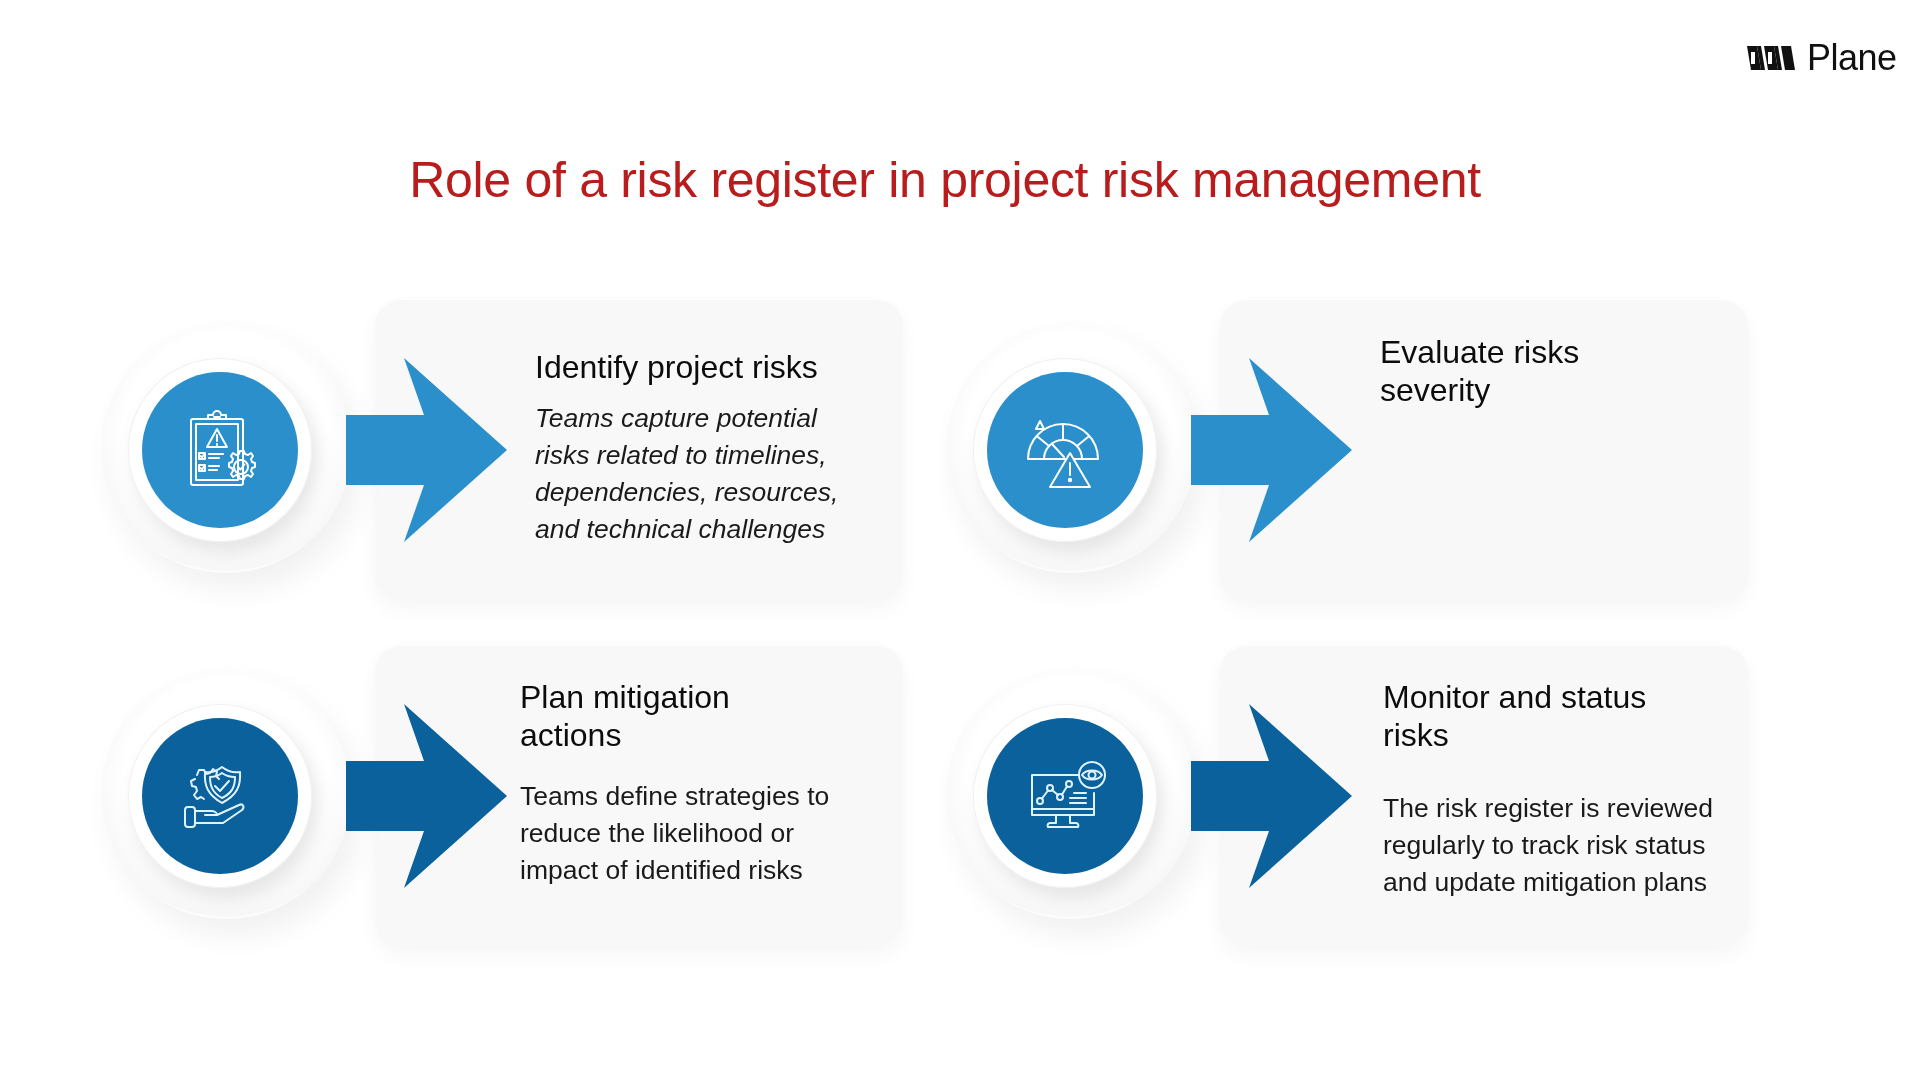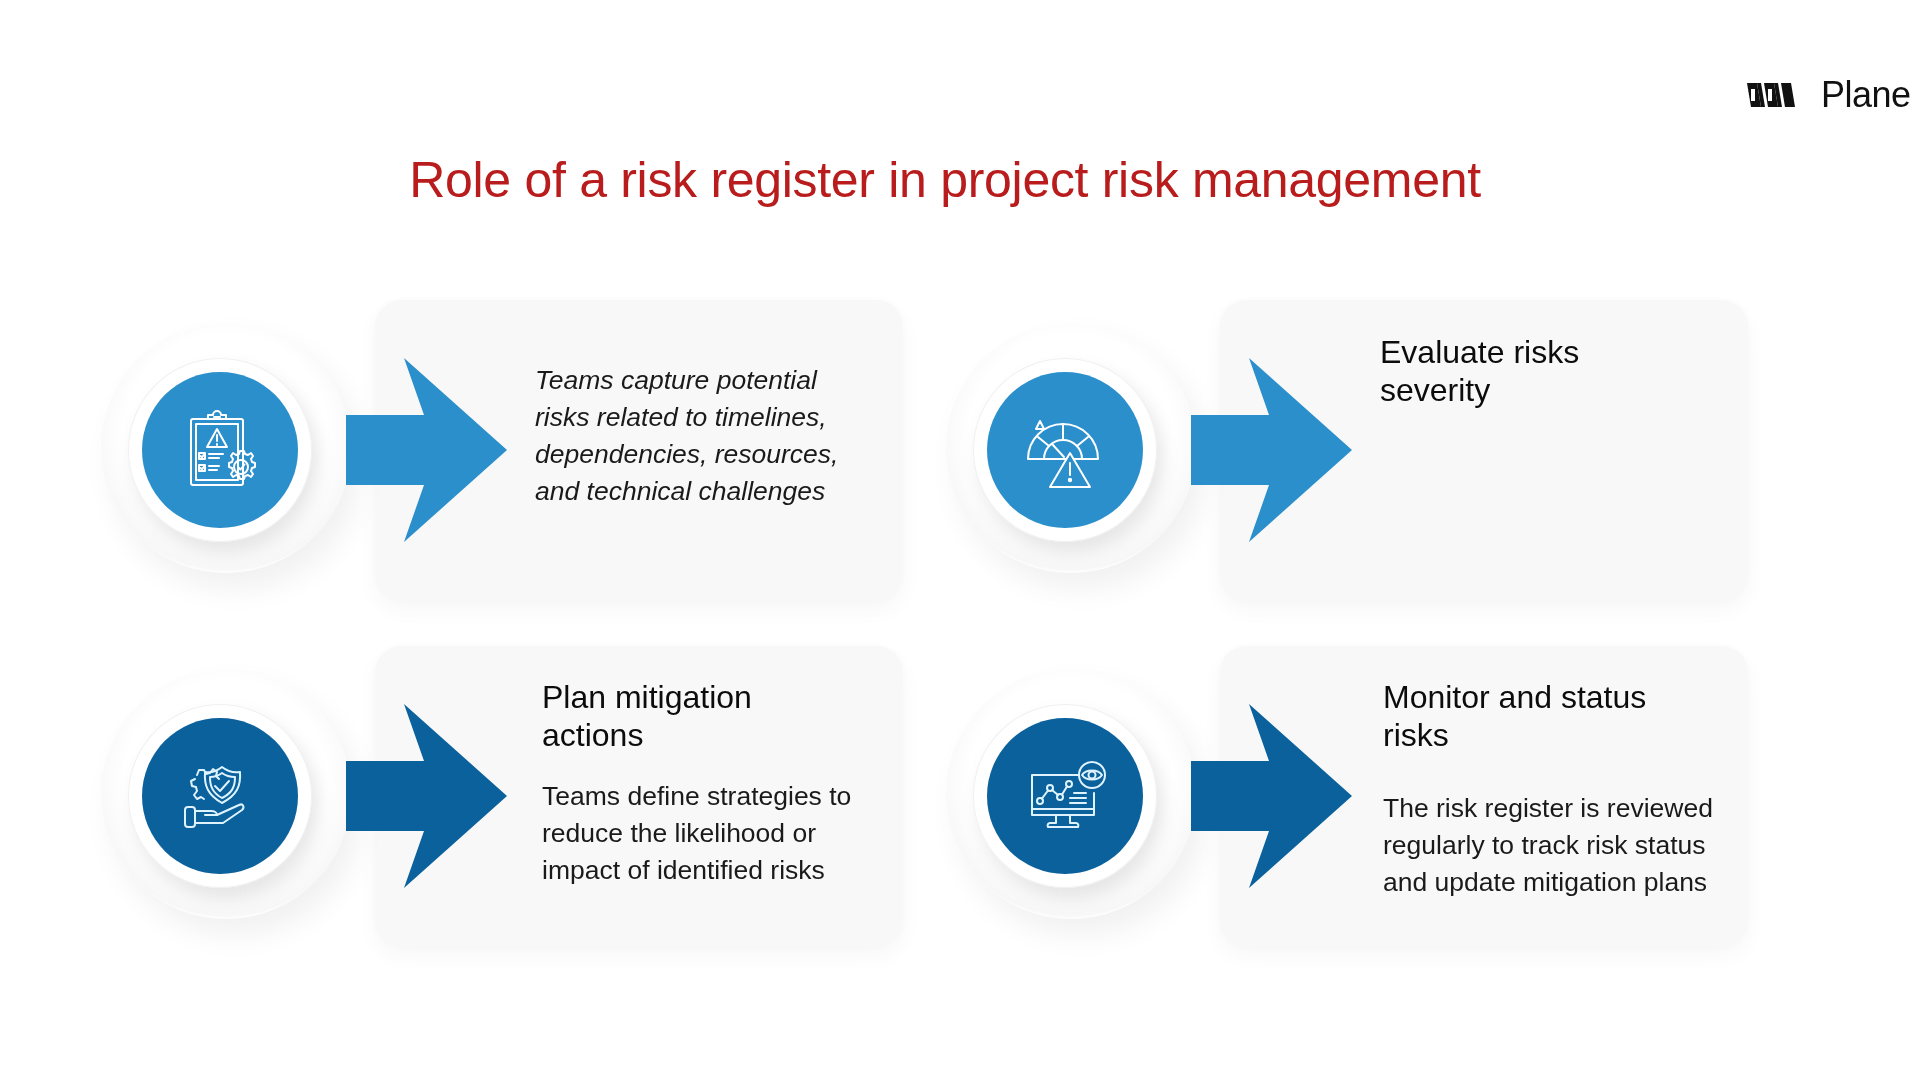--- a/index.html
+++ b/index.html
@@ -4,21 +4,21 @@
 <style>
   html, body { margin: 0; padding: 0; }
   body {
     width: 1920px; height: 1080px; position: relative; overflow: hidden;
     background: #ffffff;
     font-family: "Liberation Sans", "DejaVu Sans", sans-serif;
     color: #111111;
   }
   .logo {
     position: absolute; left: 1745px; top: 38px; height: 40px;
-    display: flex; align-items: center; gap: 24px; margin-top: 37px;
+    display: flex; align-items: center; gap: 10px;
   }
   .logo-mark { width: 52px; height: 32px; }
   .logo-text { font-size: 36px; color: #111; letter-spacing: -0.5px; }
   .page-title {
     position: absolute; left: 0; right: 0; top: 138px;
     text-align: center; font-size: 50px; font-weight: 400; color: #b91c1c;
     letter-spacing: -0.3px; margin: 12px; line-height: 60px;
     padding-right: 30px;
   }
   .step { position: absolute; width: 900px; height: 360px; }
@@ -100,20 +100,21 @@
       <path d="M58 49 l2 -3 l3 2 l3 -1 l1 -3 h4 l1 3 l3 1 l3 -2 l2 3 l-2 3 l1 3 l3 1 v4 l-3 1 l-1 3 l2 3 l-2 3 l-3 -2 l-3 1 l-1 3 h-4 l-1 -3 l-3 -1 l-3 2 l-2 -3 l2 -3 l-1 -3 l-3 -1 v-4 l3 -1 l1 -3 z" transform="translate(-4,0)"></path>
       <circle cx="64" cy="60" r="7"></circle>
       <path d="M61 60 L63.5 62.5 L67.5 57.5"></path>
     </svg>
   </div>
   <svg class="arrow" viewBox="0 0 170 184">
     <polygon points="0,57 78,57 58,0 161,92 58,184 78,127 0,127" fill="#2b8fcc"></polygon>
   </svg>
 </div>
 <div style="position:absolute; left:535px; top:348px; width:340px;">
+  <p class="card-title">Identify project risks</p>
   <p class="card-body" style="margin-top:14px; width:340px;font-style:italic;">Teams capture potential risks related to timelines, dependencies, resources, and technical challenges</p>
 </div>
 
 <div class="step" style="left:943px; top:270px;">
   <div class="card"></div>
   <div class="halo"></div>
   <div class="ring"></div>
   <div class="disc" style="background:#2b8fcc;">
     <svg viewBox="0 0 86 86" fill="none" stroke="#fff" stroke-width="2" stroke-linejoin="round" stroke-linecap="round">
       <path d="M6 52 A35 35 0 0 1 76 52 Z"></path>
@@ -149,21 +150,21 @@
       <path d="M38 33 L43 38 L52 28"></path>
       <rect x="8" y="54" width="10" height="20" rx="3"></rect>
       <path d="M18 58 H34 C38 58 40 60 40 62 H28"></path>
       <path d="M40 62 L62 52 C66 50 68 54 65 57 L46 70 H18"></path>
     </svg>
   </div>
   <svg class="arrow" viewBox="0 0 170 184">
     <polygon points="0,57 78,57 58,0 161,92 58,184 78,127 0,127" fill="#0a619c"></polygon>
   </svg>
 </div>
-<div style="position:absolute; left:542px; top:678px; width:340px;">
+<div style="position:absolute; left:520px; top:678px; width:340px;">
   <p class="card-title" style="width:260px;">Plan mitigation actions</p>
   <p class="card-body" style="margin-top:24px; width:340px; line-height:37px;">Teams define strategies to reduce the likelihood or impact of identified risks</p>
 </div>
 
 <div class="step" style="left:943px; top:616px;">
   <div class="card"></div>
   <div class="halo"></div>
   <div class="ring"></div>
   <div class="disc" style="background:#0a619c;">
     <svg viewBox="0 0 86 86" fill="none" stroke="#dff3ff" stroke-width="2" stroke-linejoin="round" stroke-linecap="round">

